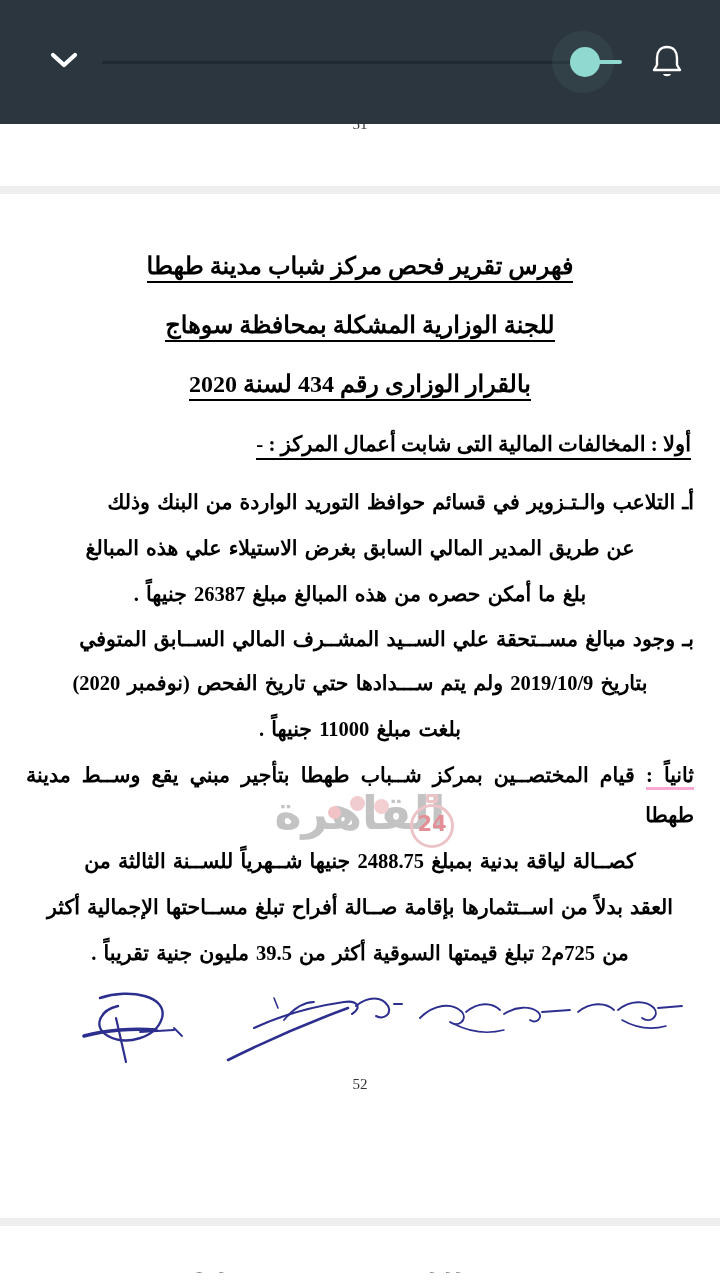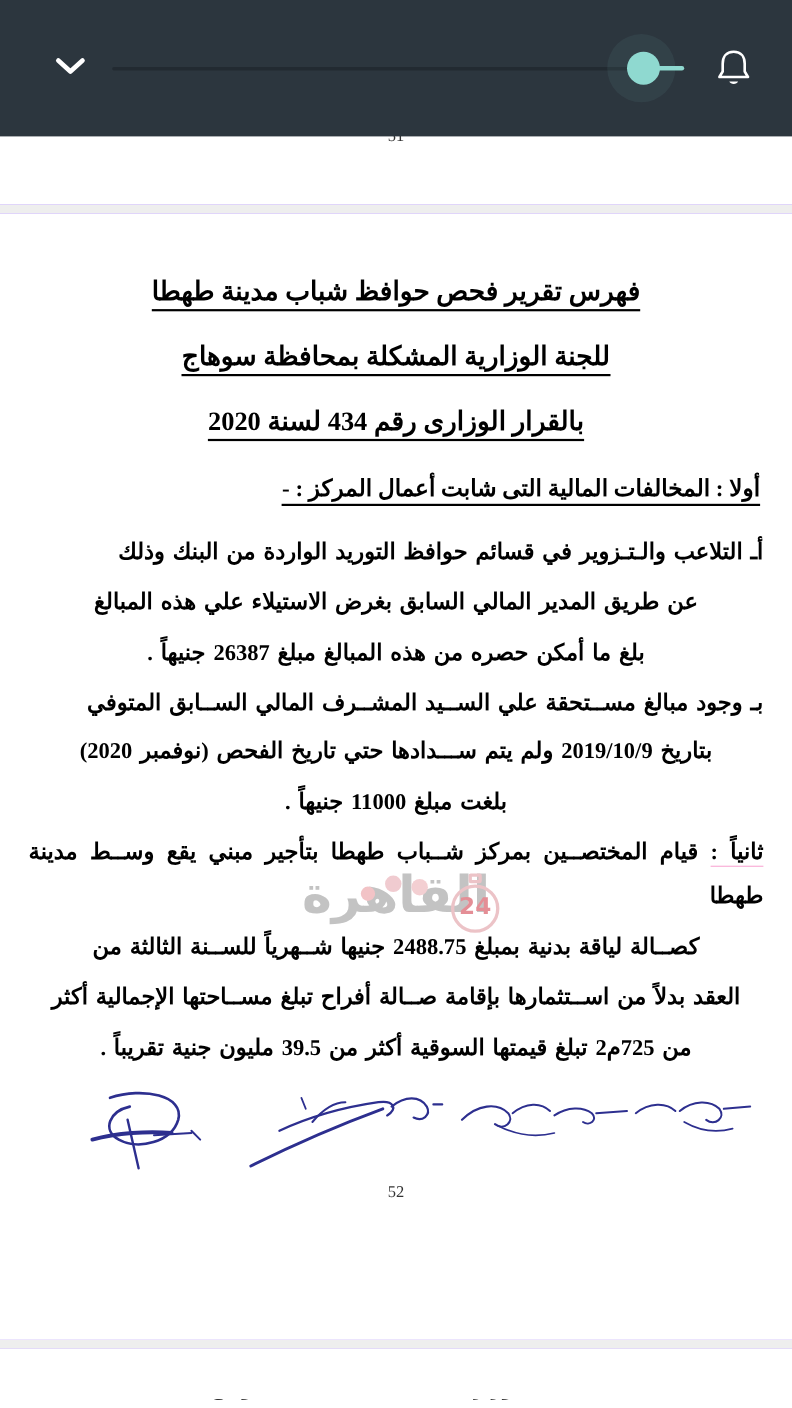--- a/index.html
+++ b/index.html
@@ -60,21 +60,21 @@
     box-shadow:0 0 0 3px rgba(44,54,62,0.0);
   }
   .chev-btn{
     width:56px;height:56px;flex:0 0 auto;
     display:flex;align-items:center;justify-content:center;
     cursor:pointer;
   }
   
   .viewer{
     position:absolute;left:0;top:0;width:720px;height:1280px;
-    background:#8b5cf6;
+    background:#3b82f6;
     overflow:hidden;
   }
   .page{
     position:relative;
     background:#ffffff;
     width:720px;
     box-sizing:border-box;
   }
   .page-prev{
     height:186px;
@@ -129,21 +129,21 @@
     font-size:20.5px;
     line-height:1.95;
     margin:0 0 6px 0;
     text-align:justify;
     text-align-last:center;
     padding:0 4px;
     word-spacing:2px;
   }
   .para.b-block{margin-bottom:4px;}
   .para .ul{
-    border-bottom:1px solid #f9a8d4;
+    border-bottom:3px solid #f9a8d4;
     padding-bottom:1px;
   }
   .para-rtl-start{text-align-last:right;}
   
   .watermark{
     position:absolute;
     left:50%;top:596px;
     transform:translateX(-50%);
     width:300px;height:86px;
     pointer-events:none;
@@ -230,21 +230,21 @@
   <div class="page page-prev">
     <div class="page-num">51</div>
   </div>
 
   <div class="page-sep"></div>
 
   <div class="page page-main">
     <div class="doc-body">
 
       <div class="t-line t1">
-        <span class="u">فهرس تقرير فحص حوافظ شباب مدينة طهطا</span>
+        <span class="u">فهرس تقرير فحص مركز شباب مدينة طهطا</span>
       </div>
       <div class="t-line">
         <span class="u">للجنة الوزارية المشكلة بمحافظة سوهاج</span>
       </div>
       <div class="t-line">
         <span class="u">بالقرار الوزارى رقم 434 لسنة 2020</span>
       </div>
 
       <div class="head-line">
         <span class="u">أولا : المخالفات المالية التى شابت أعمال المركز : -</span>

